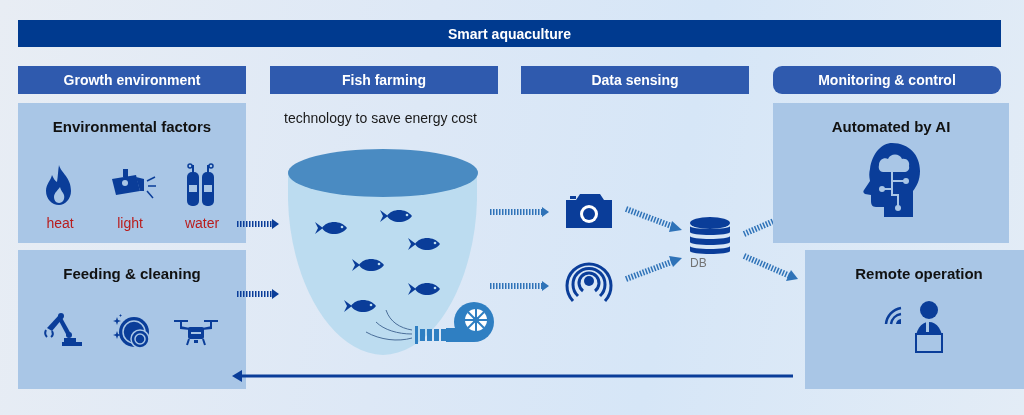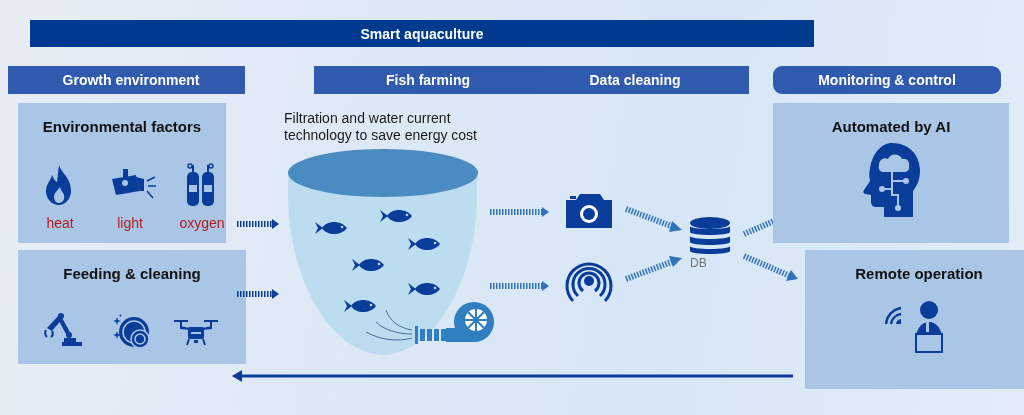--- a/index.html
+++ b/index.html
@@ -2,23 +2,23 @@
 <html><head>
 <meta charset="utf-8">
 <style>
   html, body { margin:0; padding:0; }
   body {
     width:1024px; height:415px; position:relative; overflow:hidden;
     font-family: "Liberation Sans", "DejaVu Sans", sans-serif;
     background: linear-gradient(100deg, #e8edf4 0%, #dde8f6 40%, #d6e6f7 65%, #e3ecf6 100%);
   }
   .banner {
-    position:absolute; left:18px; top:20px; width:784px; height:27px;
+    position:absolute; left:18px; top:20px; width:983px; height:27px;
     background:#003a8f; color:#fff; font-weight:bold; font-size:14px;
-    display:flex; align-items:center; justify-content:center;margin-left:12px;
+    display:flex; align-items:center; justify-content:center;
   }
   .sec-head {
     position:absolute; top:66px; height:28px; width:228px;
     background:#2f5aae; color:#fff; font-weight:bold; font-size:14px;
     display:flex; align-items:center; justify-content:center;
   }
   .panel {
     position:absolute; background:#a9c6e6;
   }
   .panel-title {
@@ -32,26 +32,26 @@
     position:absolute; left:284px; top:110px; font-size:14px; color:#1a1a1a; line-height:17px;
   }
   svg { position:absolute; overflow:visible; }
   .db-label { position:absolute; left:690px; top:256px; font-size:12px; color:#737373; }
 </style>
 </head>
 <body>
 
 <div class="banner">Smart aquaculture</div>
 
-<div class="sec-head" style="left:8px;padding-left:9px;">Growth environment</div>
-<div class="sec-head" style="left:270px;margin-left:44px;">Fish farming</div>
-<div class="sec-head" style="left:521px;">Data cleaning</div>
+<div class="sec-head" style="left:18px;">Growth environment</div>
+<div class="sec-head" style="left:270px;">Fish farming</div>
+<div class="sec-head" style="left:521px;">Data sensing</div>
 <div class="sec-head" style="left:773px;border-radius:9px;">Monitoring &amp; control</div>
 
-<div class="panel" style="left:18px; top:103px; width:208px; height:140px;">
+<div class="panel" style="left:18px; top:103px; width:228px; height:140px;">
   <div class="panel-title" style="top:15px;">Environmental factors</div>
 
   <svg style="left:25px; top:62px;" width="32" height="40" viewBox="0 0 32 40">
     <path d="M16 0 C18 8 28 12 28 26 C28 34 22 40 16 40 C9 40 3 34 3 26 C3 19 8 15 9 10 C11 14 12 16 14 17 C15 11 15 5 16 0 Z M16 38 C20 38 22 34 21 30 C20 27 18 26 17 22 C15 25 11 28 11 32 C11 35 13 38 16 38Z" fill="#0a3d99" fill-rule="evenodd"></path>
   </svg>
   <div class="icon-label" style="left:22px; top:112px; width:40px;">heat</div>
 
   <svg style="left:92px; top:66px;" width="48" height="40" viewBox="0 0 48 40">
     <rect x="13" y="0" width="5" height="8" fill="#0a3d99"></rect>
     <path d="M2 10 L26 6 L30 22 L6 26 Z" fill="#0a3d99"></path>
@@ -66,24 +66,24 @@
   <svg style="left:168px; top:60px;" width="30" height="44" viewBox="0 0 30 44">
     <line x1="7" y1="2" x2="7" y2="9" stroke="#0a3d99" stroke-width="2"></line>
     <circle cx="4" cy="3" r="2" fill="none" stroke="#0a3d99" stroke-width="1.5"></circle>
     <line x1="22" y1="2" x2="22" y2="9" stroke="#0a3d99" stroke-width="2"></line>
     <circle cx="25" cy="3" r="2" fill="none" stroke="#0a3d99" stroke-width="1.5"></circle>
     <rect x="1" y="9" width="12" height="34" rx="5" fill="#0a3d99"></rect>
     <rect x="16" y="9" width="12" height="34" rx="5" fill="#0a3d99"></rect>
     <rect x="3" y="22" width="8" height="7" fill="#a9c6e6"></rect>
     <rect x="18" y="22" width="8" height="7" fill="#a9c6e6"></rect>
   </svg>
-  <div class="icon-label" style="left:156px; top:112px; width:56px;">oxygen</div>
-</div>
-
-<div class="panel" style="left:18px; top:250px; width:228px; height:114px;">
+  <div class="icon-label" style="left:156px; top:112px; width:56px;">water</div>
+</div>
+
+<div class="panel" style="left:18px; top:250px; width:228px; height:139px;">
   <div class="panel-title" style="top:15px;">Feeding &amp; cleaning</div>
 
   <svg style="left:26px; top:62px;" width="40" height="36" viewBox="0 0 40 36">
     <path d="M3 16 L15 3 L19 6 L8 19 Z" fill="#0a3d99"></path>
     <circle cx="17" cy="4" r="3" fill="#0a3d99"></circle>
     <path d="M17 4 L27 22 L23 24 L14 7 Z" fill="#0a3d99"></path>
     <circle cx="25" cy="23" r="3" fill="#0a3d99"></circle>
     <rect x="20" y="26" width="12" height="4" fill="#0a3d99"></rect>
     <rect x="18" y="30" width="20" height="4" fill="#0a3d99"></rect>
     <path d="M2 18 Q0 22 3 25 M8 19 Q10 23 7 25" stroke="#0a3d99" stroke-width="2" fill="none"></path>
@@ -107,21 +107,20 @@
     <path d="M6 8 L16 10 L16 12 L6 11Z" fill="#0a3d99"></path>
     <path d="M38 8 L28 10 L28 12 L38 11Z" fill="#0a3d99"></path>
     <rect x="14" y="9" width="16" height="12" rx="2" fill="#0a3d99"></rect>
     <rect x="17" y="14" width="10" height="2" fill="#a9c6e6"></rect>
     <path d="M15 21 L13 27 M29 21 L31 27" stroke="#0a3d99" stroke-width="2"></path>
     <rect x="20" y="22" width="4" height="3" fill="#0a3d99"></rect>
   </svg>
 </div>
 
 <div class="caption">
-  <div>Filtration and water current</div>
   <div>technology to save energy cost</div>
 </div>
 
 <svg style="left:0; top:0;" width="1024" height="415" viewBox="0 0 1024 415">
   <defs>
     <marker id="arrowhead" markerWidth="6" markerHeight="8" refX="3" refY="4" orient="auto">
       <path d="M0 0 L6 4 L0 8 Z" fill="#2f73b8"></path>
     </marker>
     <marker id="arrowhead-dark" markerWidth="6" markerHeight="8" refX="3" refY="4" orient="auto">
       <path d="M0 0 L6 4 L0 8 Z" fill="#0a3d99"></path>

